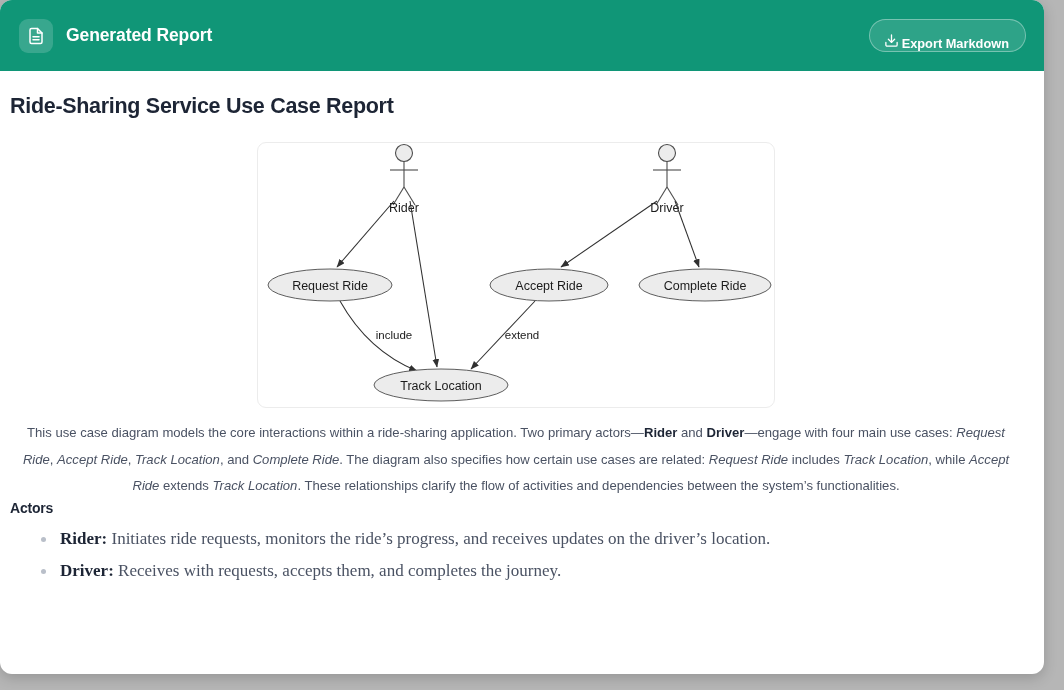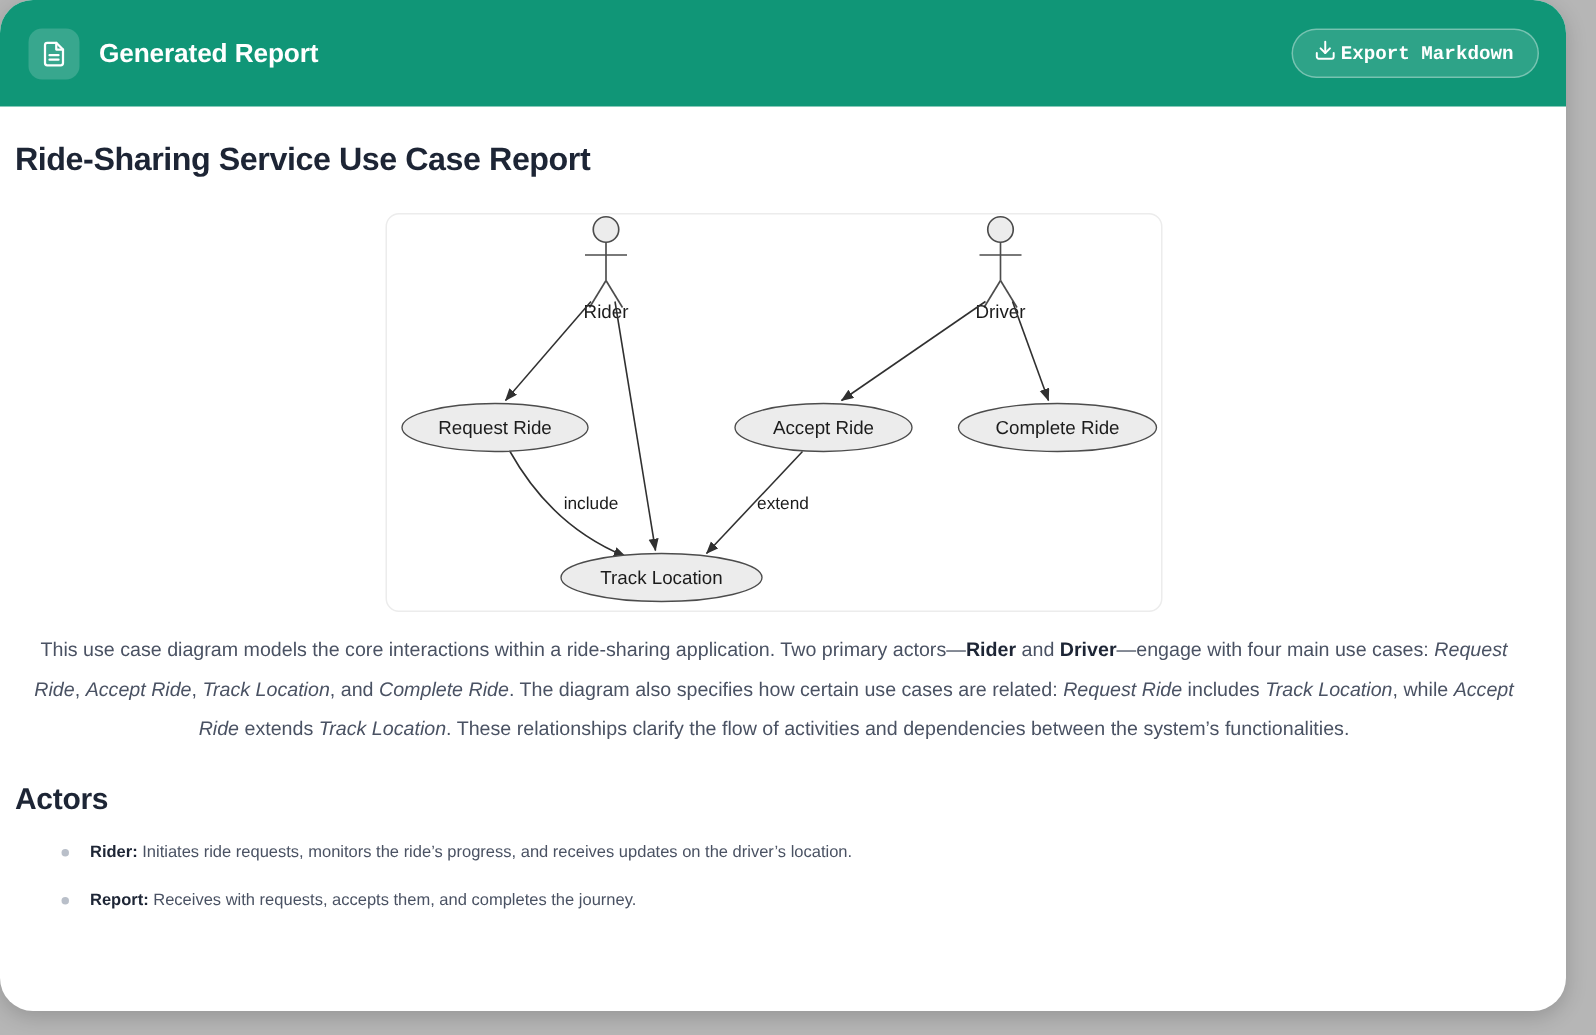--- a/index.html
+++ b/index.html
@@ -11,21 +11,21 @@
     background: #b6b6b6;
     font-family: "Liberation Sans", sans-serif;
   }
 
   #card {
     position: absolute;
     left: 0; top: 0;
     width: 1044px;
     height: 674px;
     background: #ffffff;
-    border-radius: 22px;
+    border-radius: 12px;
     overflow: hidden;
     box-shadow: 0 4px 14px rgba(0,0,0,0.18);
   }
 
   
   #header {
     height: 71px;
     background: #109677;
     display: flex;
     align-items: center;
@@ -47,33 +47,32 @@
     letter-spacing: -0.1px;
   }
   .hdr-sub {
     color: #d6efe8;
     font-size: 11.8px;
     line-height: 16px;
     margin-top: 1px;
   }
   #export-btn {
     display: flex;
-    align-items: center;
+    align-items: flex-end;
     gap: 3px;
     height: 33px;
     padding: 0 16px 0 14px;
     border-radius: 17px;
     background: rgba(255,255,255,0.13);
     border: 1px solid rgba(255,255,255,0.35);
     color: #ffffff;
     font-size: 12.8px;
     font-weight: bold;
     cursor: pointer;
     flex: 0 0 auto;
-    font-family: Liberation Mono, monospace;
   }
 
   
   #body-wrap { padding: 22px 22px 0 10px; }
 
   #page-title {
     font-size: 21.5px;
     font-weight: bold;
     color: #1d2535;
     letter-spacing: -0.3px;
@@ -111,33 +110,33 @@
     margin-top: 12px;
     font-size: 13.1px;
     line-height: 26.5px;
     color: #4a5263;
     text-align: center;
   }
   #summary-para b { color: #1d2535; font-weight: bold; }
   #summary-para i { font-style: italic; }
 
   #actors-heading {
-    font-size: 20px;
+    font-size: 14px;
     font-weight: bold;
     color: #1d2535;
-    margin-top: 22px;
     letter-spacing: -0.2px;
   }
   #actors-list { list-style: none; margin-top: 13px; padding-left: 50px; }
   #actors-list li {
     position: relative;
-    font-size: 11px;
+    font-size: 17px;
     line-height: 20px;
     color: #4a5263;
     margin-bottom: 12px;
+    font-family: Liberation Serif, serif;
   }
   #actors-list li::before {
     content: "";
     position: absolute;
     left: -19px; top: 8px;
     width: 5px; height: 5px;
     border-radius: 50%;
     background: #b9bfc9;
   }
   #actors-list b { color: #1d2535; font-weight: bold; }
@@ -228,17 +227,17 @@
           <text class="uml-node-text" x="445" y="420.5" text-anchor="middle">Track Location</text>
         </g>
       </svg>
     </div>
 
     <p id="summary-para"><span>This use case diagram models the core interactions within a ride-sharing application. Two primary actors—</span><b>Rider</b><span> and </span><b>Driver</b><span>—engage with four main use cases: </span><i>Request Ride</i><span>, </span><i>Accept Ride</i><span>, </span><i>Track Location</i><span>, and </span><i>Complete Ride</i><span>. The diagram also specifies how certain use cases are related: </span><i>Request Ride</i><span> includes </span><i>Track Location</i><span>, while </span><i>Accept Ride</i><span> extends </span><i>Track Location</i><span>. These relationships clarify the flow of activities and dependencies between the system’s functionalities.</span></p>
 
     <div id="actors-heading">Actors</div>
     <ul id="actors-list">
       <li><b>Rider:</b><span> Initiates ride requests, monitors the ride’s progress, and receives updates on the driver’s location.</span></li>
-      <li><b>Report:</b><span> Receives with requests, accepts them, and completes the journey.</span></li>
+      <li><b>Driver:</b><span> Receives with requests, accepts them, and completes the journey.</span></li>
     </ul>
 
   </div>
 </div>
 
 </body></html>

